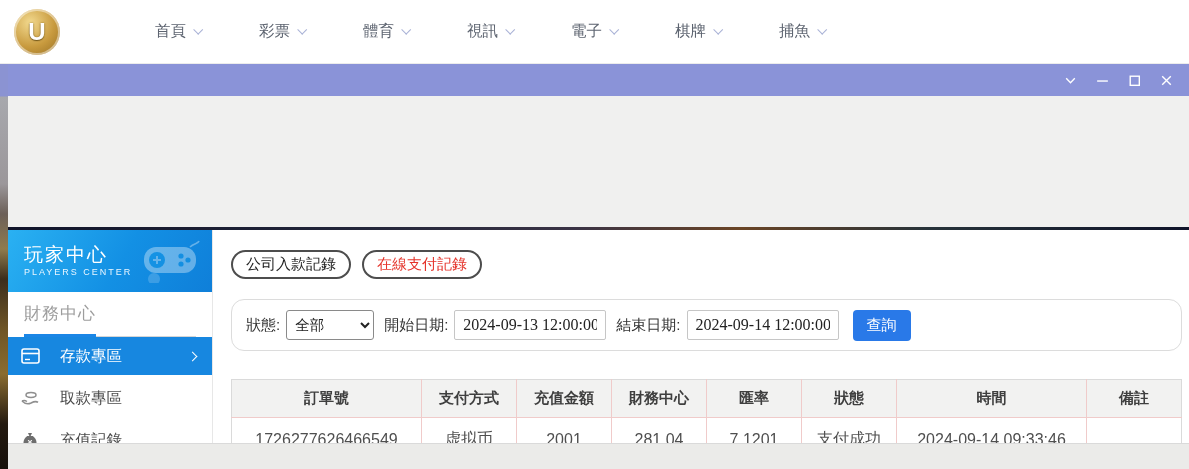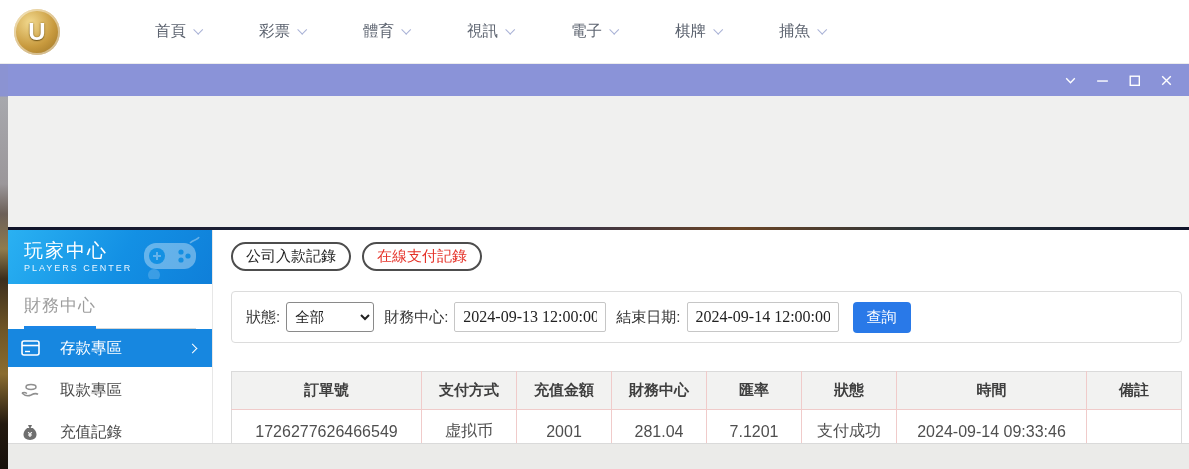--- a/index.html
+++ b/index.html
@@ -39,45 +39,45 @@
     align-items:center; justify-content:center; cursor:pointer; }
 
   .blank-area { height:131px; background:#f0f0ef; }
   .dark-divider { height:3px;
     background:linear-gradient(90deg,#10142a 0%,#23263a 30%,#3a3345 48%,#6b4526 62%,#27333a 78%,#10142a 100%); }
 
   .content { height:213px; display:flex; overflow:hidden; background:#fff; }
 
   
   .sidebar { width:205px; flex:0 0 205px; border-right:1px solid #e7e7e7; overflow:hidden; }
-  .sb-header { height:54px; background:linear-gradient(120deg,#2ab1f2 0%,#1390e4 55%,#0f7fd9 100%);
+  .sb-header { height:62px; background:linear-gradient(120deg,#2ab1f2 0%,#1390e4 55%,#0f7fd9 100%);
     display:flex; align-items:center; justify-content:space-between; padding:0 10px 0 16px; position:relative; overflow:hidden; }
   .sb-title { color:#fff; font-size:19px; letter-spacing:2px; line-height:20px; }
   .sb-sub { color:#eaf6ff; font-size:9px; letter-spacing:2px; margin-top:2px; }
   .gamepad { opacity:.35; }
   .sb-section { padding:10px 16px 0 16px; }
   .sb-section-title { font-size:17px; color:#9d9d9d; letter-spacing:1px; }
   .sb-underline { display:flex; align-items:flex-end; margin-top:9px; height:3px; }
   .sb-underline .blue { width:42%; height:3px; background:#1b86e6; }
   .sb-underline .gray { flex:1; height:1px; background:#d5d5d5; }
   .sb-item { height:38px; margin-top:4px; display:flex; align-items:center; padding:0 16px 0 12px;
     font-size:15.5px; color:#4a4a4a; cursor:pointer; position:relative; }
   .sb-item .sb-icon { width:20px; height:18px; margin-right:20px; display:flex; align-items:center; justify-content:center; }
   .sb-item.active { background:#1787e0; color:#fff; margin-top:0; }
   .chev-right { display:inline-block; width:7px; height:7px; border-right:1.8px solid #fff;
     border-bottom:1.8px solid #fff; transform:rotate(-45deg); margin-left:auto; }
 
   
   .main { flex:1; padding:6px 7px 0 18px; overflow:hidden; }
-  .tabs { display:flex; gap:11px; margin-top:6px; }
+  .tabs { display:flex; gap:11px; margin-top:14px; }
   .tab { height:29px; padding:0 13px; border:2px solid #4d4d4d; border-radius:15px; background:#fff;
     font-size:15px; color:#222; cursor:pointer; font-family:inherit; }
   .tab-active { color:#e5332a; }
 
-  .filterbox { margin-top:20px; height:52px; border:1px solid #dcdcdc; border-radius:4px;
+  .filterbox { margin-top:20px; height:52px; border:1px solid #dcdcdc; border-radius:13px;
     display:flex; align-items:center; padding:0 10px; gap:6px; background:#fff; }
   .flabel { font-size:15px; color:#333; margin-left:4px; }
   .status-select { width:88px; height:30px; border:1px solid #8a8a8a; border-radius:3px;
     font-size:14.5px; color:#222; padding:0 4px; background:#fff; font-family:inherit; }
   .date-input { width:152px; height:30px; border:1px solid #c6c6c6; border-radius:2px;
     font-size:16px; color:#222; padding:0 8px; font-family:Liberation Serif, serif; }
   .search-btn { margin-left:8px; height:31px; padding:0 14px; background:#2979e8; color:#fff;
     border:none; border-radius:4px; font-size:15px; cursor:pointer; font-family:inherit; }
 
   table { width:100%; margin-top:28px; border-collapse:collapse; table-layout:fixed;
@@ -233,21 +233,21 @@
           <div class="tabs">
             <button class="tab">公司入款記錄</button>
             <button class="tab tab-active">在線支付記錄</button>
           </div>
 
           <div class="filterbox">
             <label class="flabel">狀態:</label>
             <select class="status-select">
               <option>全部</option>
             </select>
-            <label class="flabel">財務中心:</label>
+            <label class="flabel">開始日期:</label>
             <input class="date-input" type="text" value="2024-09-13 12:00:00" style="">
             <label class="flabel">結束日期:</label>
             <input class="date-input" type="text" value="2024-09-14 12:00:00" style="">
             <button class="search-btn">查詢</button>
           </div>
 
           <table>
             <colgroup>
               <col style="width:20%">
                 <col style="width:10%">

